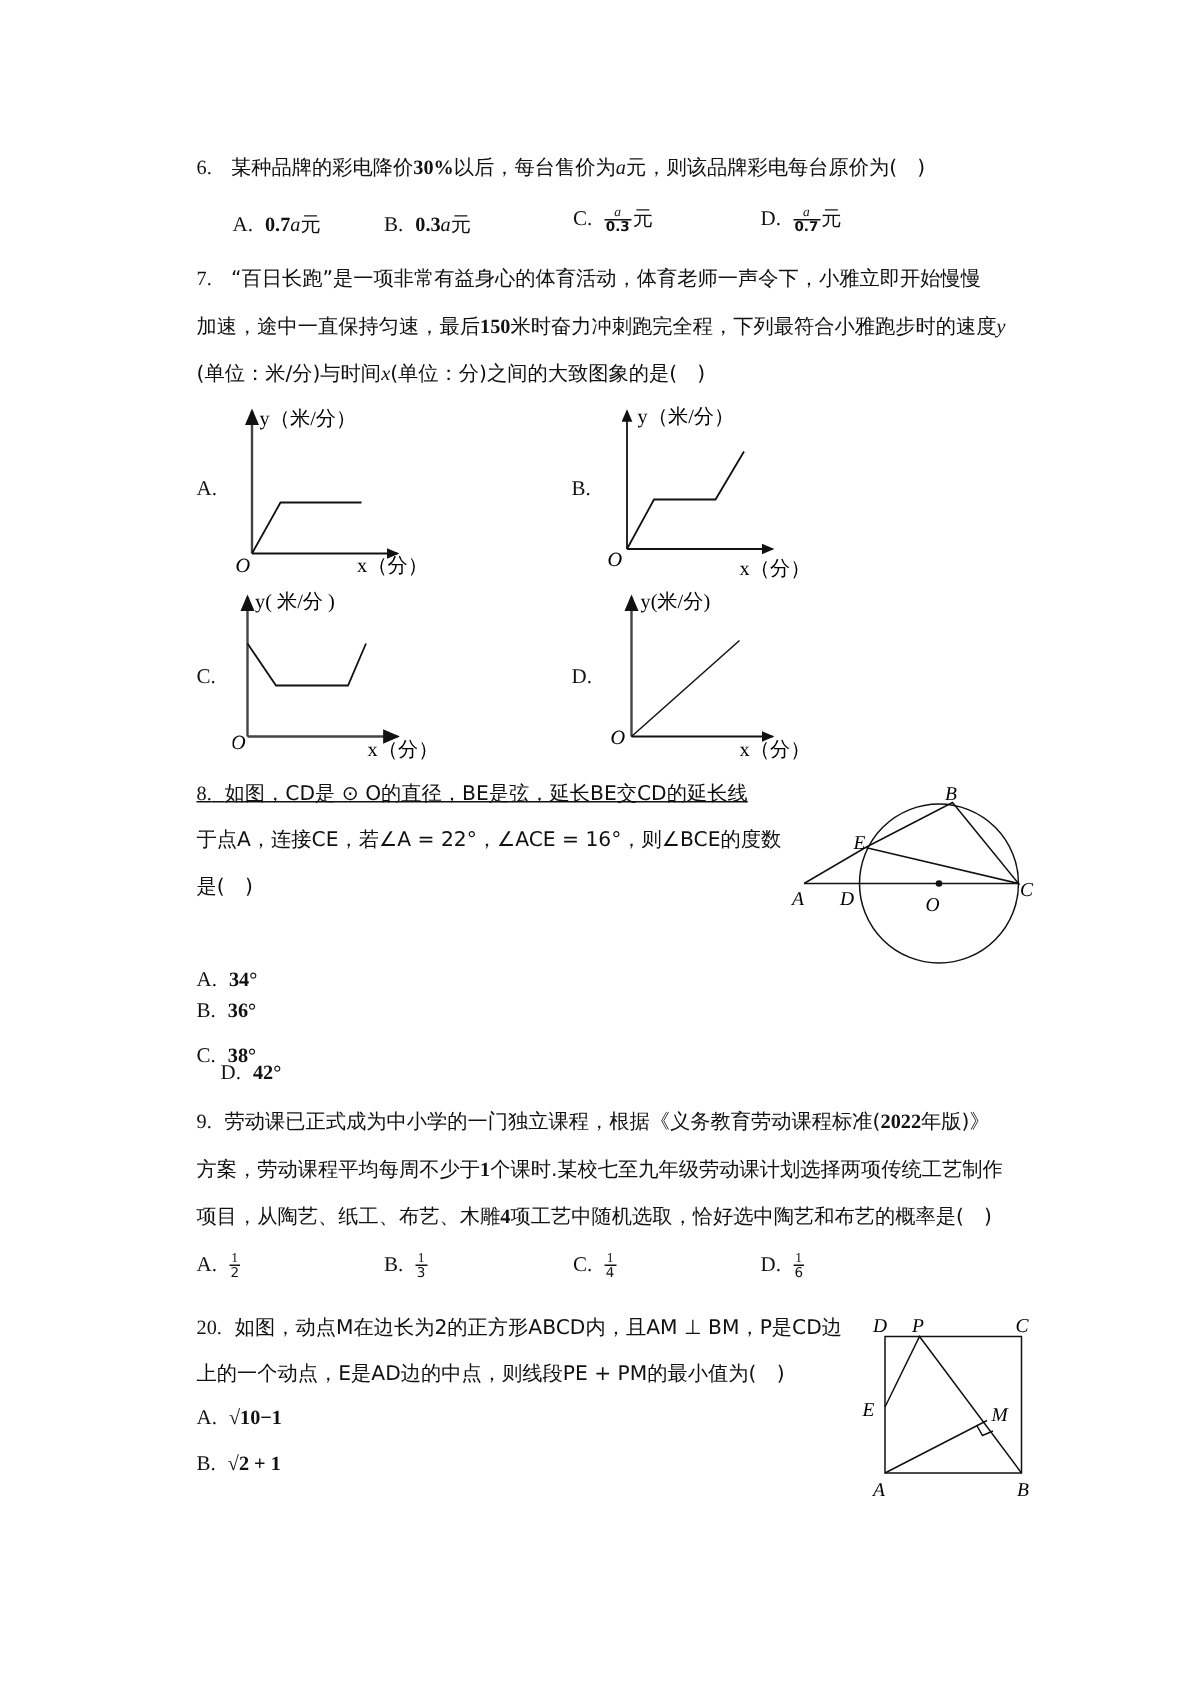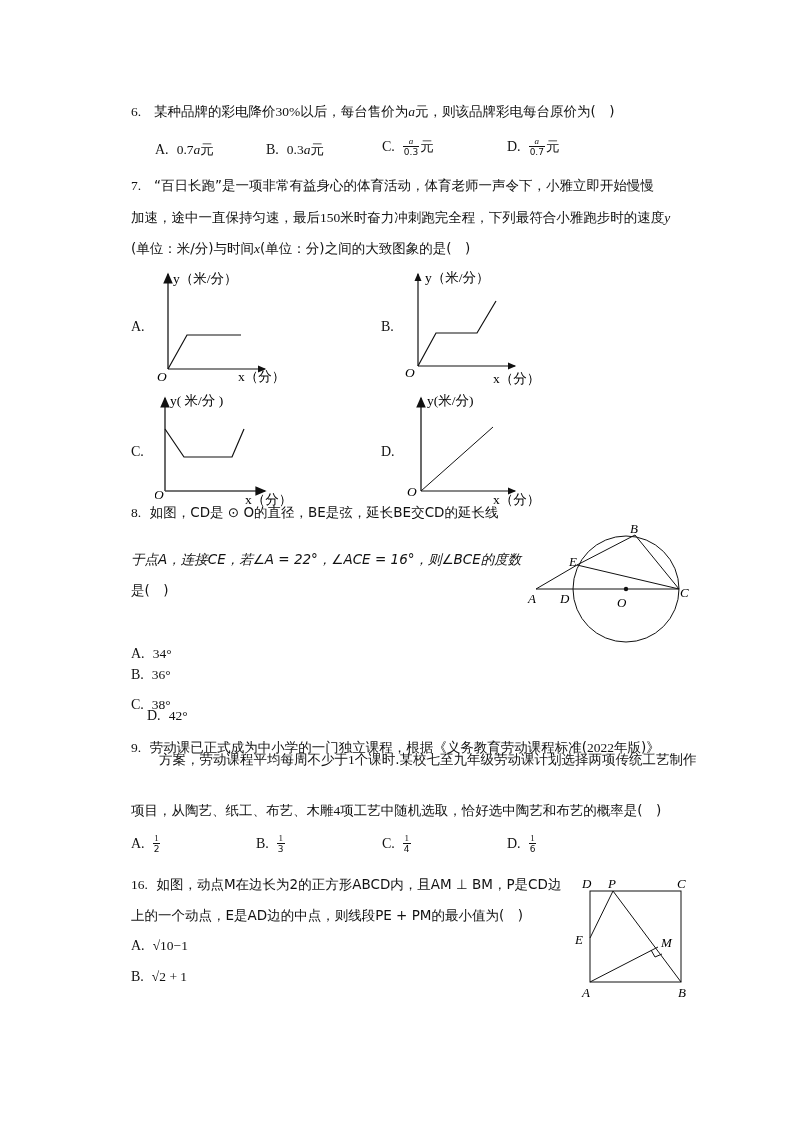--- a/index.html
+++ b/index.html
@@ -1,41 +1,41 @@
 <!DOCTYPE html>
 <html><head>
   <meta charset="utf-8">
   <style>
     html, body { margin: 0; padding: 0; background: #ffffff; }
     body { width: 794px; height: 1123px; position: relative; overflow: hidden;
            font-family: "DejaVu Sans", "Liberation Sans", sans-serif; color: #111; font-size: 13.5px; }
     .abs { position: absolute; white-space: nowrap; }
     .serif { font-family: "Liberation Serif", "DejaVu Serif", serif; }
     .it { font-style: italic; font-family: "Liberation Serif", "DejaVu Serif", serif; }
-    .bold { font-weight: normal; }
+    .bold { font-weight: bold; }
     .line { position: absolute; left: 131px; white-space: nowrap; }
     .opt { position: absolute; white-space: nowrap; }
     .opt .lbl { font-family: "Liberation Serif", "DejaVu Serif", serif; margin-right: 8px; font-size: 14px; }
     .frac { display: inline-block; vertical-align: middle; text-align: center; font-size: 9px; line-height: 10px; margin-right: 1px; }
     .frac .num { display: block; font-style: italic; font-family: "Liberation Serif", serif; }
     .frac .den { display: block; border-top: 1px solid #111; padding: 0 1px; }
     svg text { font-family: "Liberation Serif", "DejaVu Serif", serif; }
     .graph-label { font-size: 13.5px; }
   </style>
 </head>
 <body>
 
 <div class="line" style="top:103px;">
   <span class="serif">6.</span>&nbsp;&nbsp;
   <span>某种品牌的彩电降价</span><span class="bold serif">30%</span><span>以后，每台售价为</span><span class="it">a</span><span>元，则该品牌彩电每台原价为(　)</span>
 </div>
 <div class="opt" style="left:131px; top:141px;margin-left:24px;">
   <span class="lbl">A.</span><span class="bold serif">0.7</span><span class="it">a</span><span>元</span>
 </div>
-<div class="opt" style="left:266px; top:141px;text-align:right;">
+<div class="opt" style="left:256px; top:141px;text-align:right;">
   <span class="lbl">B.</span><span class="bold serif">0.3</span><span class="it">a</span><span>元</span>
 </div>
 <div class="opt" style="left:382px; top:136px;">
   <span class="lbl">C.</span><span class="frac"><span class="num">a</span><span class="den bold">0.3</span></span><span>元</span>
 </div>
 <div class="opt" style="left:507px; top:136px;">
   <span class="lbl">D.</span><span class="frac"><span class="num">a</span><span class="den bold">0.7</span></span><span>元</span>
 </div>
 
 <div class="line" style="top:177px;">
@@ -86,24 +86,24 @@
 <div class="opt" style="left:381px; top:443px;"><span class="lbl">D.</span></div>
 <svg class="abs" style="left:405px; top:387px;" width="140" height="125">
   <line x1="16" y1="104" x2="16" y2="11" stroke="#444" stroke-width="1.6" marker-end="url(#arr)"></line>
   <line x1="16" y1="104" x2="110" y2="104" stroke="#111" stroke-width="1.2" marker-end="url(#arr)"></line>
   <line x1="16" y1="104" x2="88" y2="40" stroke="#111" stroke-width="1"></line>
   <text x="2" y="109" class="graph-label" font-style="italic">O</text>
   <text x="22" y="18" class="graph-label">y(米/分)</text>
   <text x="88" y="117" class="graph-label">x（分）</text>
 </svg>
 
-<div class="line" style="top:504px;">
+<div class="line" style="top:520px;text-decoration:underline;">
   <span class="serif">8.</span>&nbsp;&nbsp;<span>如图，CD是 ⊙ O的直径，BE是弦，延长BE交CD的延长线</span>
 </div>
-<div class="line" style="top:551px;font-style:italic;">
+<div class="line" style="top:551px;">
   <span>于点A，连接CE，若∠A = 22°，∠ACE = 16°，则∠BCE的度数</span>
 </div>
 <div class="line" style="top:582px;">
   <span>是(　)</span>
 </div>
 <div class="opt" style="left:131px; top:645px;text-align:right;"><span class="lbl">A.</span><span class="bold serif">34°</span></div>
 <div class="opt" style="left:131px; top:644px;margin-top:22px;"><span class="lbl">B.</span><span class="bold serif">36°</span></div>
 <div class="opt" style="left:131px; top:696px;"><span class="lbl">C.</span><span class="bold serif">38°</span></div>
 <div class="opt" style="left:147px; top:707px;text-align:right;"><span class="lbl">D.</span><span class="bold serif">42°</span></div>
 
@@ -116,33 +116,33 @@
   <text x="40" y="88" font-style="italic" font-size="13">D</text>
   <text x="97" y="92" font-style="italic" font-size="13">O</text>
   <text x="160" y="82" font-style="italic" font-size="13">C</text>
   <text x="49" y="51" font-style="italic" font-size="13">E</text>
   <text x="110" y="18" font-style="italic" font-size="13">B</text>
 </svg>
 
 <div class="line" style="top:739px;">
   <span class="serif">9.</span>&nbsp;&nbsp;<span>劳动课已正式成为中小学的一门独立课程，根据《义务教育劳动课程标准(</span><span class="bold serif">2022</span><span>年版)》</span>
 </div>
-<div class="line" style="top:751px;margin-left:28px;">
+<div class="line" style="top:771px;">
   <span>方案，劳动课程平均每周不少于</span><span class="bold serif">1</span><span>个课时.某校七至九年级劳动课计划选择两项传统工艺制作</span>
 </div>
 <div class="line" style="top:802px;">
   <span>项目，从陶艺、纸工、布艺、木雕</span><span class="bold serif">4</span><span>项工艺中随机选取，恰好选中陶艺和布艺的概率是(　)</span>
 </div>
 <div class="opt" style="left:131px; top:833px;"><span class="lbl">A.</span><span class="frac"><span class="num" style="font-style:normal">1</span><span class="den">2</span></span></div>
 <div class="opt" style="left:256px; top:833px;"><span class="lbl">B.</span><span class="frac"><span class="num" style="font-style:normal">1</span><span class="den">3</span></span></div>
 <div class="opt" style="left:382px; top:833px;"><span class="lbl">C.</span><span class="frac"><span class="num" style="font-style:normal">1</span><span class="den">4</span></span></div>
 <div class="opt" style="left:507px; top:833px;"><span class="lbl">D.</span><span class="frac"><span class="num" style="font-style:normal">1</span><span class="den">6</span></span></div>
 
 <div class="line" style="top:876px;">
-  <span class="serif">16.</span>&nbsp;&nbsp;<span>如图，动点M在边长为2的正方形ABCD内，且AM ⊥ BM，P是CD边</span>
+  <span class="serif">20.</span>&nbsp;&nbsp;<span>如图，动点M在边长为2的正方形ABCD内，且AM ⊥ BM，P是CD边</span>
 </div>
 <div class="line" style="top:907px;">
   <span>上的一个动点，E是AD边的中点，则线段PE + PM的最小值为(　)</span>
 </div>
 <div class="opt" style="left:131px; top:937px;text-align:center;"><span class="lbl">A.</span><span class="bold serif">√10−1</span></div>
 <div class="opt" style="left:131px; top:968px;"><span class="lbl">B.</span><span class="bold serif">√2 + 1</span></div>
 
 <svg class="abs" style="left:565px; top:868px;" width="135" height="135">
   <rect x="25" y="23" width="91" height="91" fill="none" stroke="#111" stroke-width="1"></rect>
   <polyline points="25,70 48,23 116,114" fill="none" stroke="#111" stroke-width="1"></polyline>

